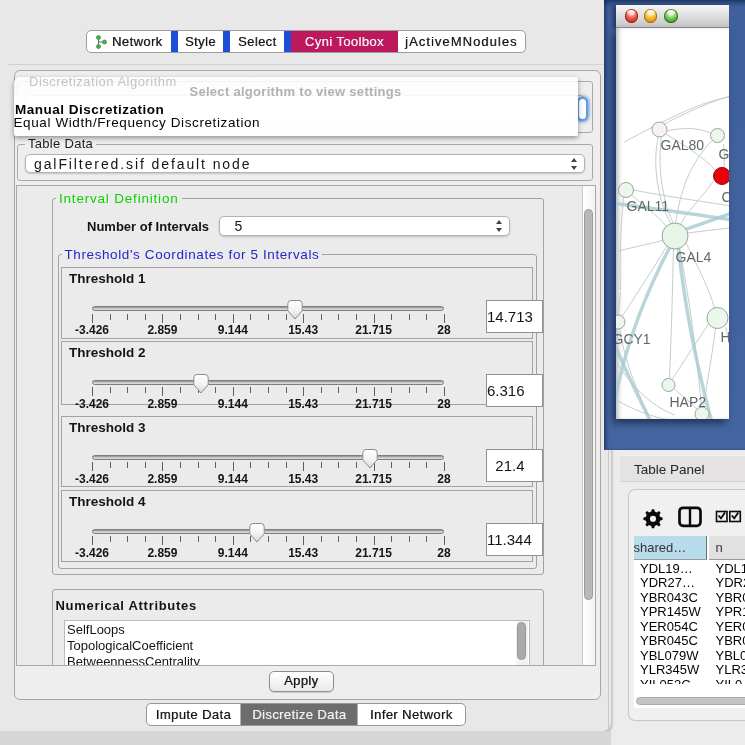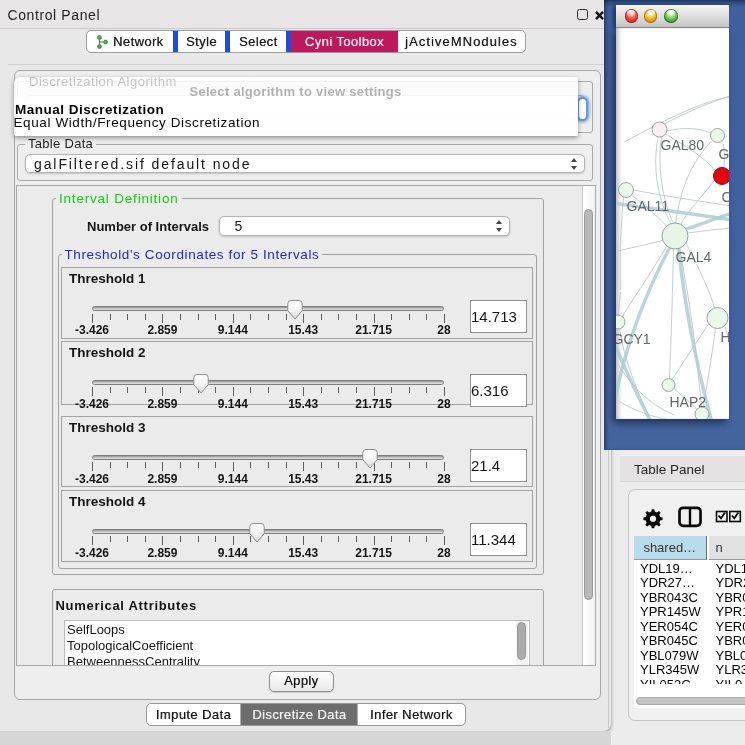--- a/index.html
+++ b/index.html
@@ -5,21 +5,21 @@
 
 #cp{position:absolute;left:0;top:0;width:611px;height:731px;background:#e9e8e8;border-radius:0 0 8px 0;box-shadow:1px 2px 3px rgba(0,0,0,0.25)}
 #titlebar{position:absolute;left:0;top:0;width:611px;height:29px;background:#e7e5e5;border-bottom:1px solid #cac8c8}
 #titlebar .t{position:absolute;left:7.5px;top:6.5px;font-size:14px;color:rgba(28,28,28,0.99);letter-spacing:0.6px}
 #ic-float{position:absolute;left:577px;top:9px;width:11px;height:11px;border:1.6px solid #2c2c2c;border-radius:2.5px}
 #ic-x{position:absolute;left:594px;top:10px}
 #sepline{position:absolute;left:8px;top:64px;width:600px;height:1px;background:#d2d0d0}
 #cpedge{position:absolute;left:607.5px;top:30px;width:1px;height:698px;background:#c9c7c7}
 
 #tabbar{position:absolute;left:86px;top:30px;width:440px;height:23px;background:#fff;border:1px solid #9d9d9d;border-radius:5px;display:flex;overflow:hidden;font-size:13px;color:rgba(20,20,20,0.99);letter-spacing:0.4px}
-#tabbar .tab{display:flex;align-items:center;justify-content:center;height:100%;border-right:5px solid #1d4ed8;text-shadow:0.45px 0 0 rgba(25,25,25,0.6)}
+#tabbar .tab{display:flex;align-items:center;justify-content:center;height:100%;border-right:7px solid #1d4ed8;text-shadow:0.45px 0 0 rgba(25,25,25,0.6)}
 #tabbar .tab:last-child{border-right:none}
 #tabbar .sel{background:#be185d;color:rgba(244,244,244,0.99);border-right:none;text-shadow:0.45px 0 0 rgba(244,244,244,0.6)}
 
 #pane{position:absolute;left:14px;top:70px;width:587px;height:630px;background:#efeeee;border:1px solid #a6a6a6;border-radius:6px}
 
 .group{position:absolute;border:1px solid #a9a9a9;border-radius:3px}
 .gtitle{position:absolute;font-size:13px;background:#efeeee;padding:0 3px;white-space:nowrap}
 #g-alg{left:2px;top:10px;width:576px;height:52px}
 #g-alg-t{left:11px;top:3px;color:rgba(194,194,194,0.99);letter-spacing:0.5px;background:transparent;z-index:31}
 .combo{position:absolute;background:#fff;border:1px solid #b3b3b3;border-radius:5px;box-shadow:0 1px 2px rgba(0,0,0,0.18);font-size:13px;color:rgba(17,17,17,0.99)}
@@ -50,21 +50,21 @@
 #g-thr{left:41px;top:68px;width:479px;height:314.5px;border-color:#a3a3a3}
 #g-thr-t{left:45px;top:60.5px;color:rgba(34,34,204,0.99);background:#ecebeb;letter-spacing:0.6px;font-size:13.5px}
 
 .trow{position:absolute;left:44.5px;width:472px;background:#ecebeb;border:1px solid #a3a3a3}
 .tname{position:absolute;left:7px;top:3px;font-size:13.5px;font-weight:bold;color:rgba(17,17,17,0.99)}
 .track{position:absolute;left:30px;top:38px;width:352px;height:5px;border:1px solid #7e7e7e;border-radius:3px;background:linear-gradient(#8e8e8e,#c9c9c9 55%,#e3e3e3)}
 .tick{position:absolute;top:45.5px;width:1px;height:6px;background:#5f5f5f}
 .tickM{position:absolute;top:45.5px;width:1px;height:9px;background:#5f5f5f}
 .tlab{position:absolute;top:55px;width:60px;text-align:center;font-size:12px;font-weight:bold;color:rgba(17,17,17,0.99)}
 .thumb{position:absolute;top:32px}
-.vbox{position:absolute;left:408px;top:32px;width:56.5px;height:33px;background:#fff;border:1px solid #909090;font-size:15px;color:rgba(17,17,17,0.99);text-align:left;padding-right:17px;line-height:31px}
+.vbox{position:absolute;left:424px;top:32px;width:56.5px;height:33px;background:#fff;border:1px solid #909090;font-size:15px;color:rgba(17,17,17,0.99);text-align:right;padding-right:17px;line-height:31px}
 
 #g-att{left:35.5px;top:402.5px;width:491.5px;height:90px;border-color:#a3a3a3}
 #g-att-t{left:37.5px;top:394px;color:rgba(34,34,204,0.99);background:#ecebeb;letter-spacing:0.9px;font-size:13.5px}
 #lbl-num{position:absolute;left:39px;top:411.5px;font-size:13px;font-weight:bold;color:rgba(17,17,17,0.99);letter-spacing:0.7px}
 #attlist{position:absolute;left:47px;top:433.5px;width:466px;height:47px;background:#fff;border:1px solid #bbb;font-size:13px;color:rgba(17,17,17,0.99)}
 #attlist .it{position:absolute;left:2.5px}
 #alsb{position:absolute;right:0.5px;top:0;width:12px;height:47px;background:#f2f2f2}
 #alsb .th{position:absolute;left:1px;top:1px;width:9px;height:38px;background:#ababab;border:1px solid #979797;border-radius:4.5px}
 
 #apply{position:absolute;left:254px;top:600px;width:64.5px;height:20.5px;background:linear-gradient(#ffffff,#e9e9e9);border:1px solid #8e8e8e;border-radius:5px;font-size:13px;text-shadow:0.45px 0 0 rgba(25,25,25,0.6);letter-spacing:0.4px;color:rgba(17,17,17,0.99);text-align:center;line-height:18.5px;box-shadow:0 1px 1px rgba(0,0,0,0.15)}
@@ -81,34 +81,27 @@
 #tl-r{left:9px;box-shadow:inset 0 0 0 1px rgba(110,15,8,0.6);background:radial-gradient(circle at 50% 30%,#ffbdb4 0 10%,#e95043 48%,#ce2a1e 78%,#8c130a)}
 #tl-y{left:28.4px;box-shadow:inset 0 0 0 1px rgba(130,82,5,0.6);background:radial-gradient(circle at 50% 30%,#ffedb6 0 10%,#f2b528 48%,#d8890e 78%,#8f5a06)}
 #tl-g{left:48.6px;box-shadow:inset 0 0 0 1px rgba(25,90,15,0.6);background:radial-gradient(circle at 50% 30%,#dff6cf 0 10%,#72c05a 48%,#3a9729 78%,#1d6413)}
 #netcanvas{position:absolute;left:11.5px;top:28px;width:113.5px;height:391px;background:#fff;box-shadow:-3px 4px 7px rgba(0,0,18,0.5),inset 4px 0 5px -2px rgba(50,60,85,0.4);overflow:hidden;transform:translateZ(0)}
 
 #tpbar{position:absolute;left:620px;top:455px;width:125px;height:27px;background:#e4e2e2;border-top:1px solid #f2f1f1;border-bottom:1px solid #d5d3d3}
 #tpbar .t{position:absolute;left:14px;top:6px;font-size:13.5px;color:rgba(34,34,34,0.99)}
 #tframe{position:absolute;left:628px;top:489px;width:125px;height:232px;background:#f1f0f0;border:1px solid #c6c6c6;border-radius:7px 0 0 7px;border-right:none}
 #ttable{position:absolute;left:633.5px;top:535.5px;width:111.5px;height:148.5px;background:#fff;overflow:hidden}
 #tbot{position:absolute;left:633.5px;top:684px;width:111.5px;height:24px;background:#fff}
-.hc1{position:absolute;left:0;top:0;width:73.5px;height:24px;background:#b9dcec;border-right:1.5px solid #6d6d6d;border-bottom:1px solid #9a9a9a;font-size:13px;color:rgba(51,51,51,0.99);text-align:center;line-height:24px}
+.hc1{position:absolute;left:0;top:0;width:73.5px;height:24px;background:#b9dcec;border-right:1.5px solid #6d6d6d;border-bottom:1px solid #9a9a9a;font-size:13px;color:rgba(51,51,51,0.99);line-height:24px}
 .hc2{position:absolute;left:75px;top:0;width:37px;height:24px;background:#e2e1e1;border-bottom:1px solid #9a9a9a;font-size:13px;color:rgba(51,51,51,0.99);padding-left:7px;line-height:24px}
 .trowt{position:absolute;font-size:13px;color:rgba(0,0,0,0.99);white-space:nowrap}
 #hsb{position:absolute;left:633.5px;top:694px;width:111.5px;height:14px;background:#fff}
 #hsb .th{position:absolute;left:2px;top:2.5px;width:180px;height:8.5px;background:#c4c4c4;border:1px solid #ababab;border-radius:4.5px}
 </style></head><body>
 <div id="cp">
-  <div id="titlebar">
-      <div class="t">Control Panel</div>
-      <div id="ic-float"></div>
-      <svg id="ic-x" width="11" height="11" viewBox="0 0 12 12">
-        <path d="M1.2 3.1 L3.1 1.2 L6 4.1 L8.9 1.2 L10.8 3.1 L7.9 6 L10.8 8.9 L8.9 10.8 L6 7.9 L3.1 10.8 L1.2 8.9 L4.1 6 z" fill="#161616"></path>
-      </svg>
-    </div>
   <div id="sepline"></div>
   <div id="pane">
     <div class="group" id="g-alg"></div>
     <div class="gtitle" id="g-alg-t">Discretization Algorithm</div>
     <div class="combo" id="c-alg"></div>
       <div id="focusring"></div>
     <div class="group" id="g-td"></div>
     <div class="gtitle" id="g-td-t">Table Data</div>
     <div class="combo" id="c-td">
         <div class="ctext" style="font-size:14px;letter-spacing:1.9px">galFiltered.sif default node</div>

